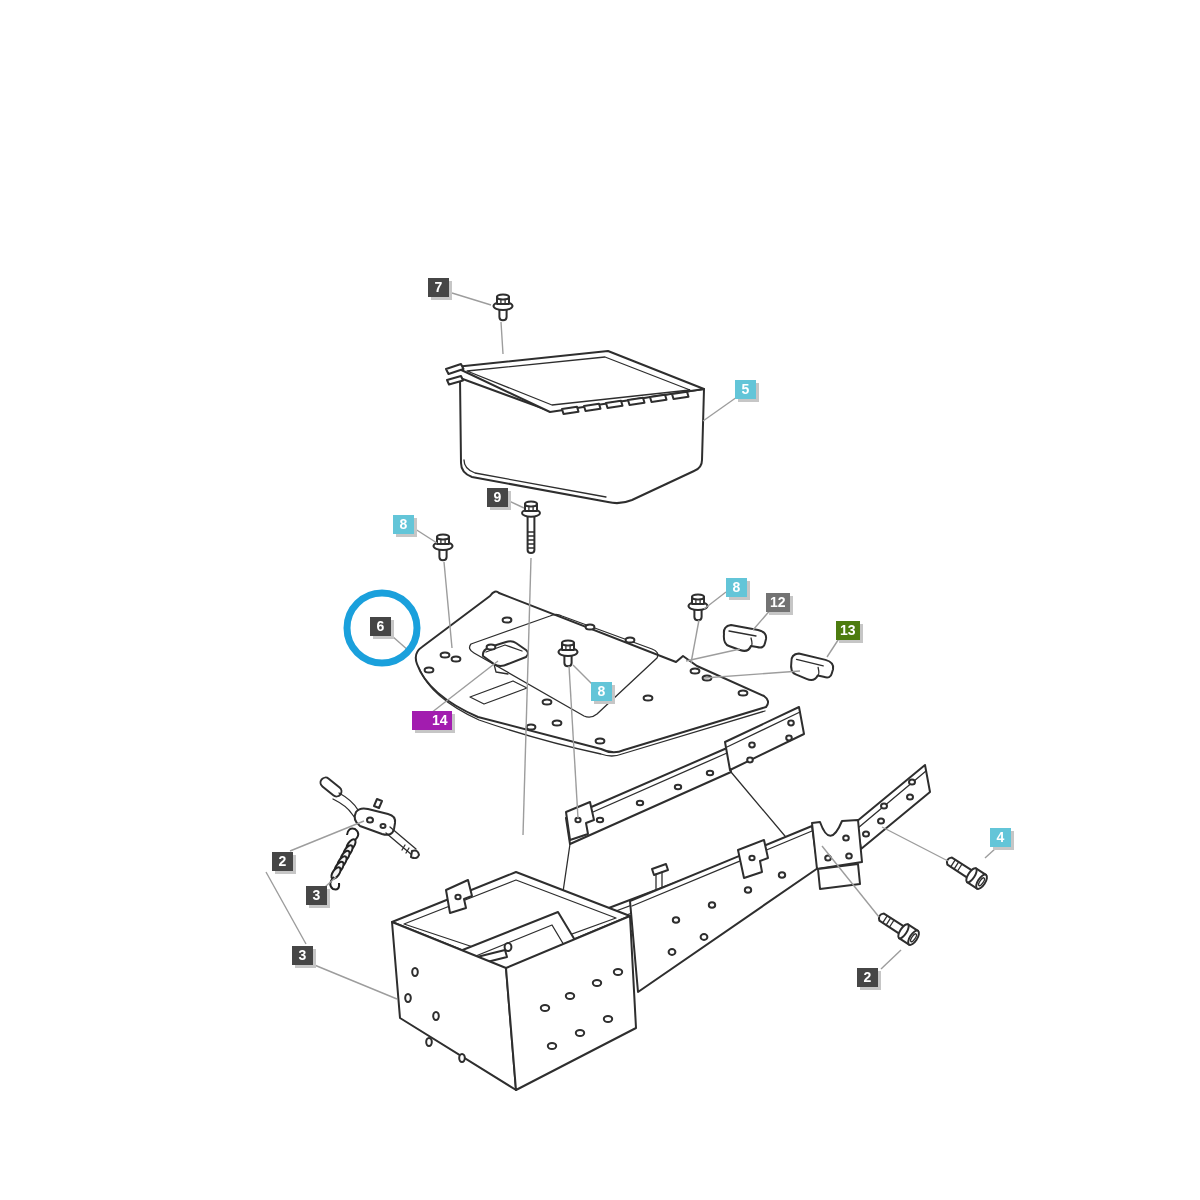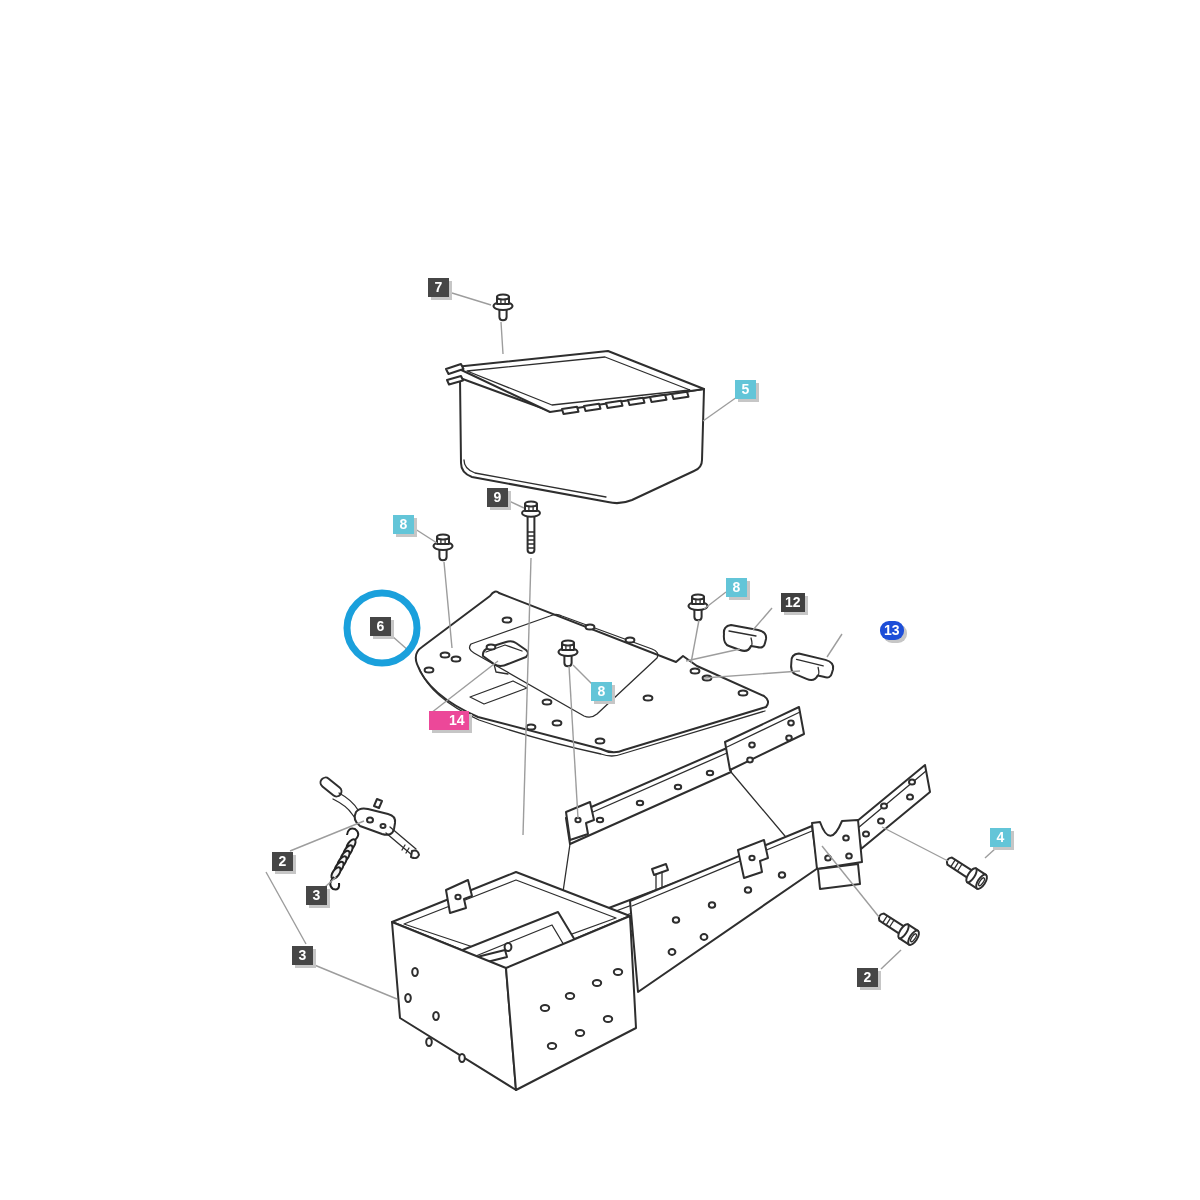--- a/index.html
+++ b/index.html
@@ -270,33 +270,33 @@
     </div>
   <div class="callout dark" style="left: 487px; top: 488px; background: rgb(70, 70, 70);">
       <span>9</span>
     </div>
   <div class="callout teal" style="left: 393px; top: 515px; background: rgb(99, 197, 216);">
       <span>8</span>
     </div>
   <div class="callout teal" style="left: 726px; top: 578px; background: rgb(99, 197, 216);">
       <span>8</span>
     </div>
-  <div class="callout dark" style="left: 766px; top: 593px; background: #404040; margin-left: 15px;">
+  <div class="callout dark" style="left: 766px; top: 593px; background: #737373;">
       <span>12</span>
     </div>
-  <div class="callout dark" style="left: 880px; top: 621px; background: #1d4ed8; border-radius: 9px;">
+  <div class="callout dark" style="left: 836px; top: 621px; background: #4d7c0f;">
       <span>13</span>
     </div>
   <div class="callout dark" style="left: 370px; top: 617px; background: rgb(70, 70, 70);">
       <span>6</span>
     </div>
   <div class="callout teal" style="left: 591px; top: 682px; background: rgb(99, 197, 216);">
       <span>8</span>
     </div>
-  <div class="callout teal" style="left: 429px; top: 711px; background: #ec4899; padding-left: 20px;">
+  <div class="callout teal" style="left: 412px; top: 711px; background: #a21caf; padding-left: 20px;">
       <span>14</span>
     </div>
   <div class="callout dark" style="left: 272px; top: 852px; background: rgb(70, 70, 70);">
       <span>2</span>
     </div>
   <div class="callout dark" style="left: 306px; top: 886px; background: rgb(70, 70, 70);">
       <span>3</span>
     </div>
   <div class="callout dark" style="left: 292px; top: 946px; background: rgb(70, 70, 70);">
       <span>3</span>

